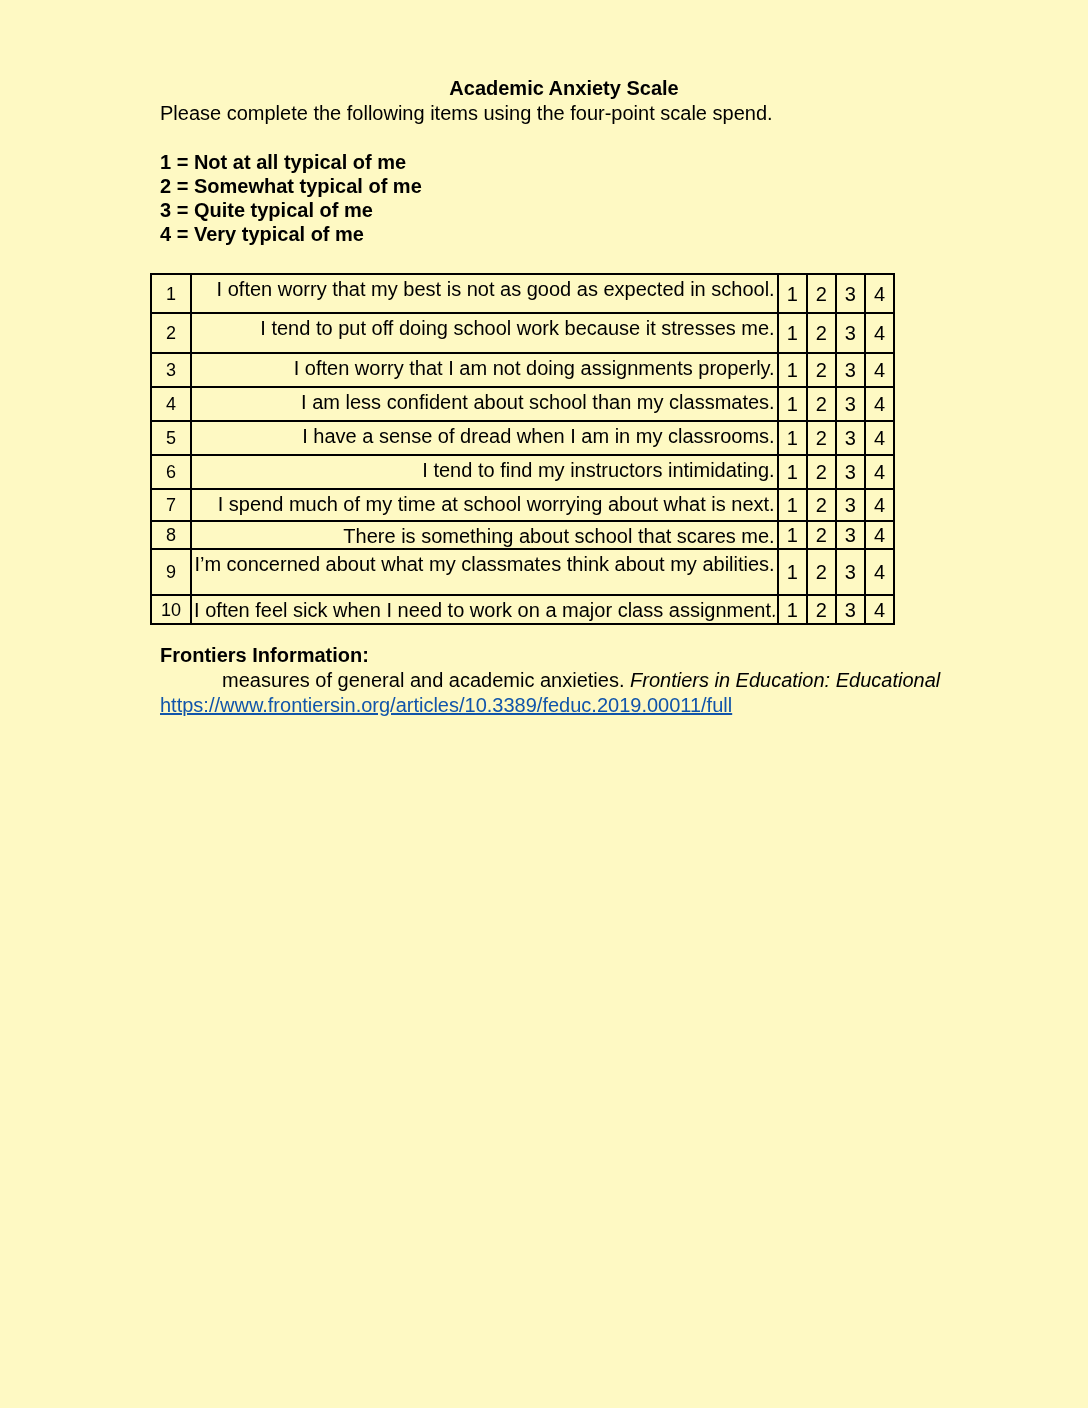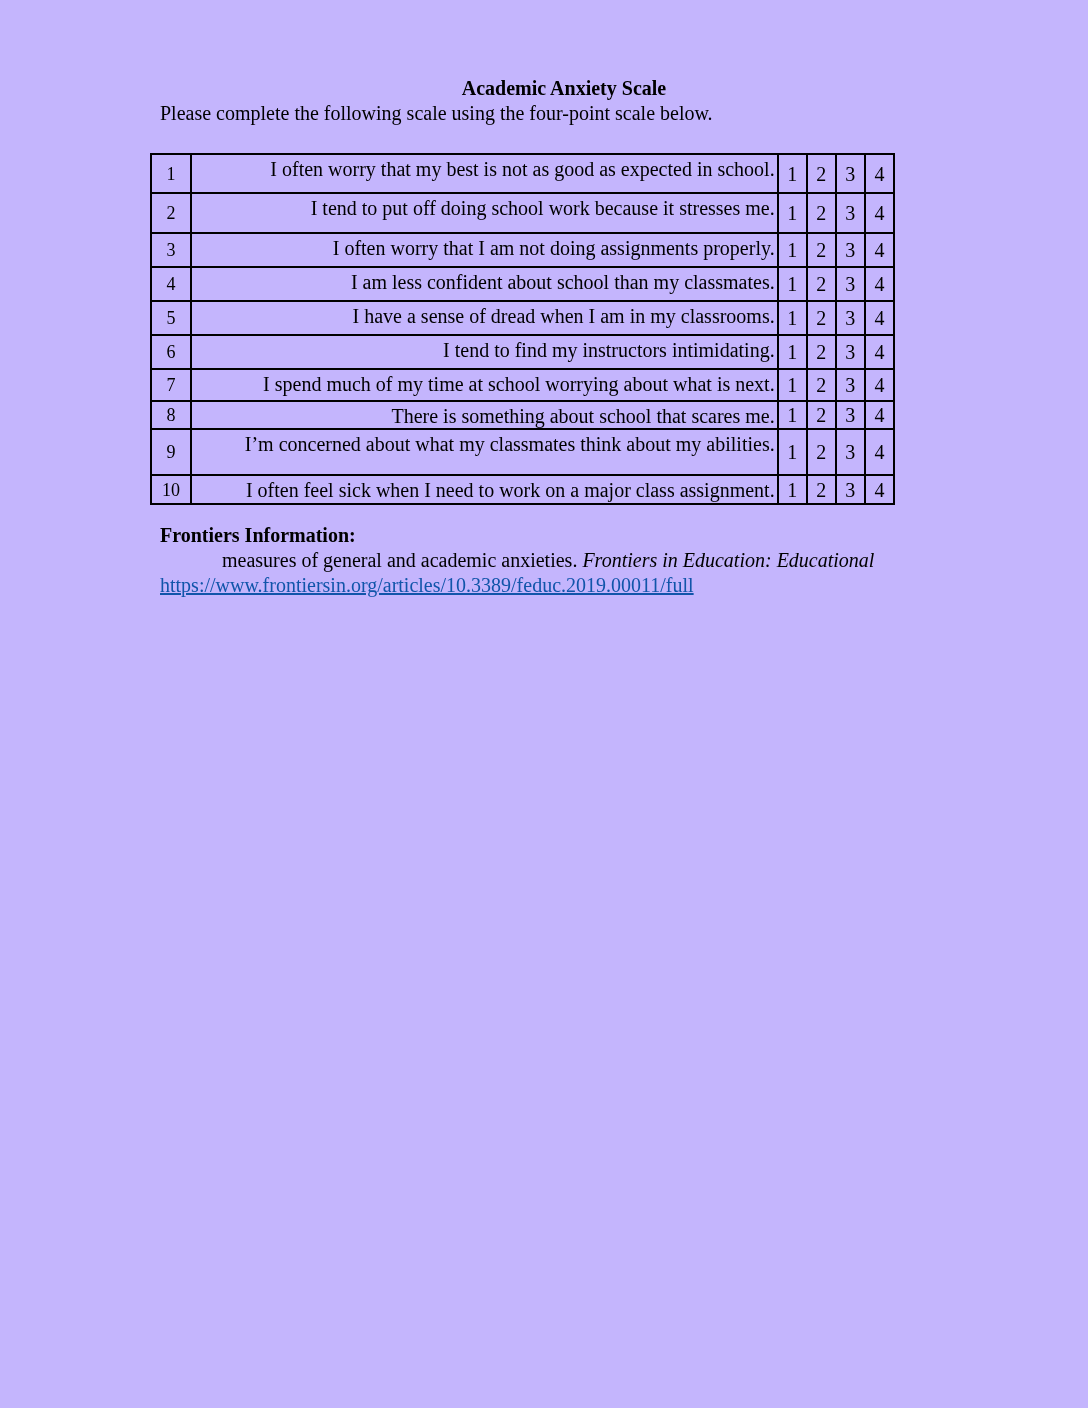--- a/index.html
+++ b/index.html
@@ -1,22 +1,22 @@
 <!DOCTYPE html>
 <html><head>
 <meta charset="utf-8">
 <style>
   * { margin: 0; padding: 0; box-sizing: content-box; }
   html, body { background: #ffffff; }
   .page {
     position: relative;
     width: 1088px;
     height: 1408px;
-    background: #c4b5fd;
-    font-family: Liberation Serif, serif;
+    background: #fef9c3;
+    font-family: Liberation Sans, sans-serif;
     font-size: 20px;
     color: #000000;
     overflow: hidden;
   }
   .content {
     padding: 76px 120px 0 160px;
   }
   .title {
     text-align: center;
     font-weight: bold;
@@ -90,22 +90,28 @@
     margin-top: 12px;
   }
 </style>
 </head>
 <body>
 
 <div class="page">
   <div class="content">
 
     <div class="title">Academic Anxiety Scale</div>
-    <div class="instructions">Please complete the following scale using the four-point scale below.</div>
-
+    <div class="instructions">Please complete the following items using the four-point scale spend.</div>
+
+    <div class="legend">
+      <div class="legend-line">1 = Not at all typical of me</div>
+      <div class="legend-line">2 = Somewhat typical of me</div>
+      <div class="legend-line">3 = Quite typical of me</div>
+      <div class="legend-line">4 = Very typical of me</div>
+    </div>
 
     <table class="scale-table">
       <colgroup>
         <col class="col-num">
           <col class="col-stmt">
         <col class="col-opt">
           <col class="col-opt">
           <col class="col-opt">
           <col class="col-opt">
       </colgroup>

